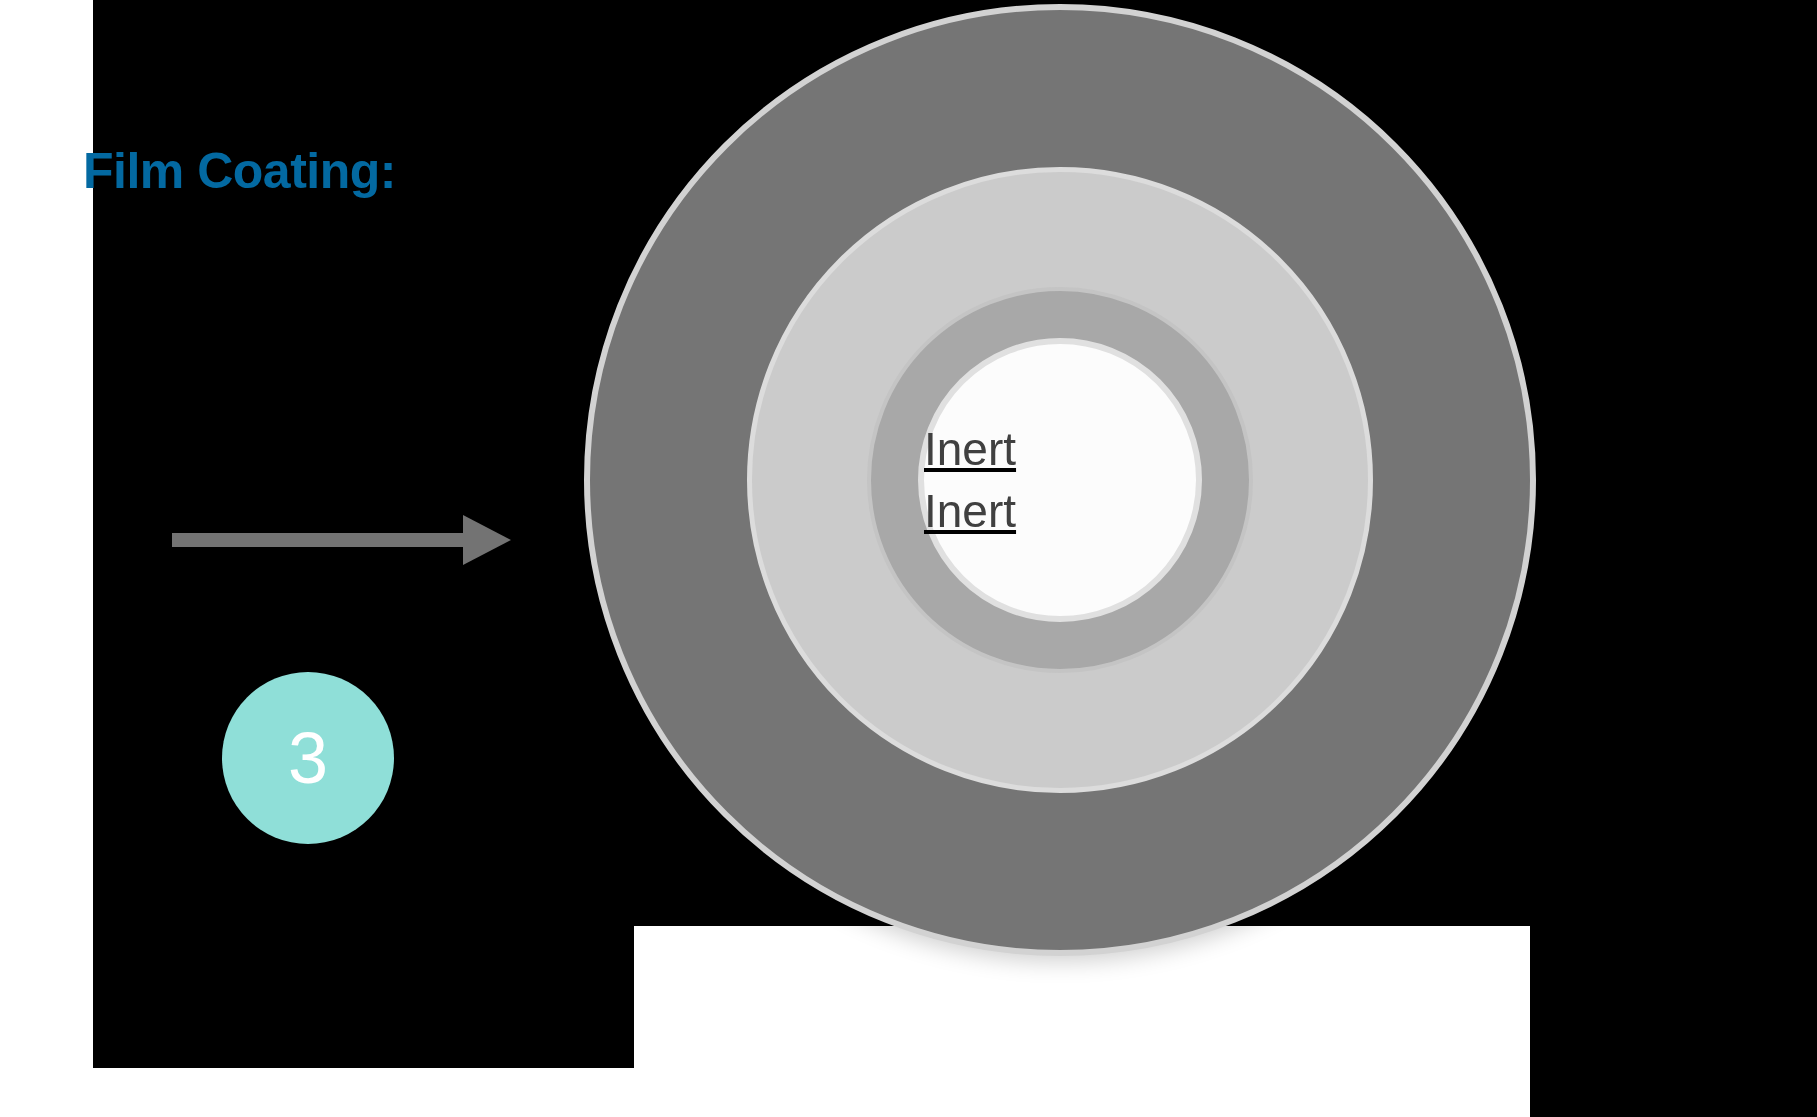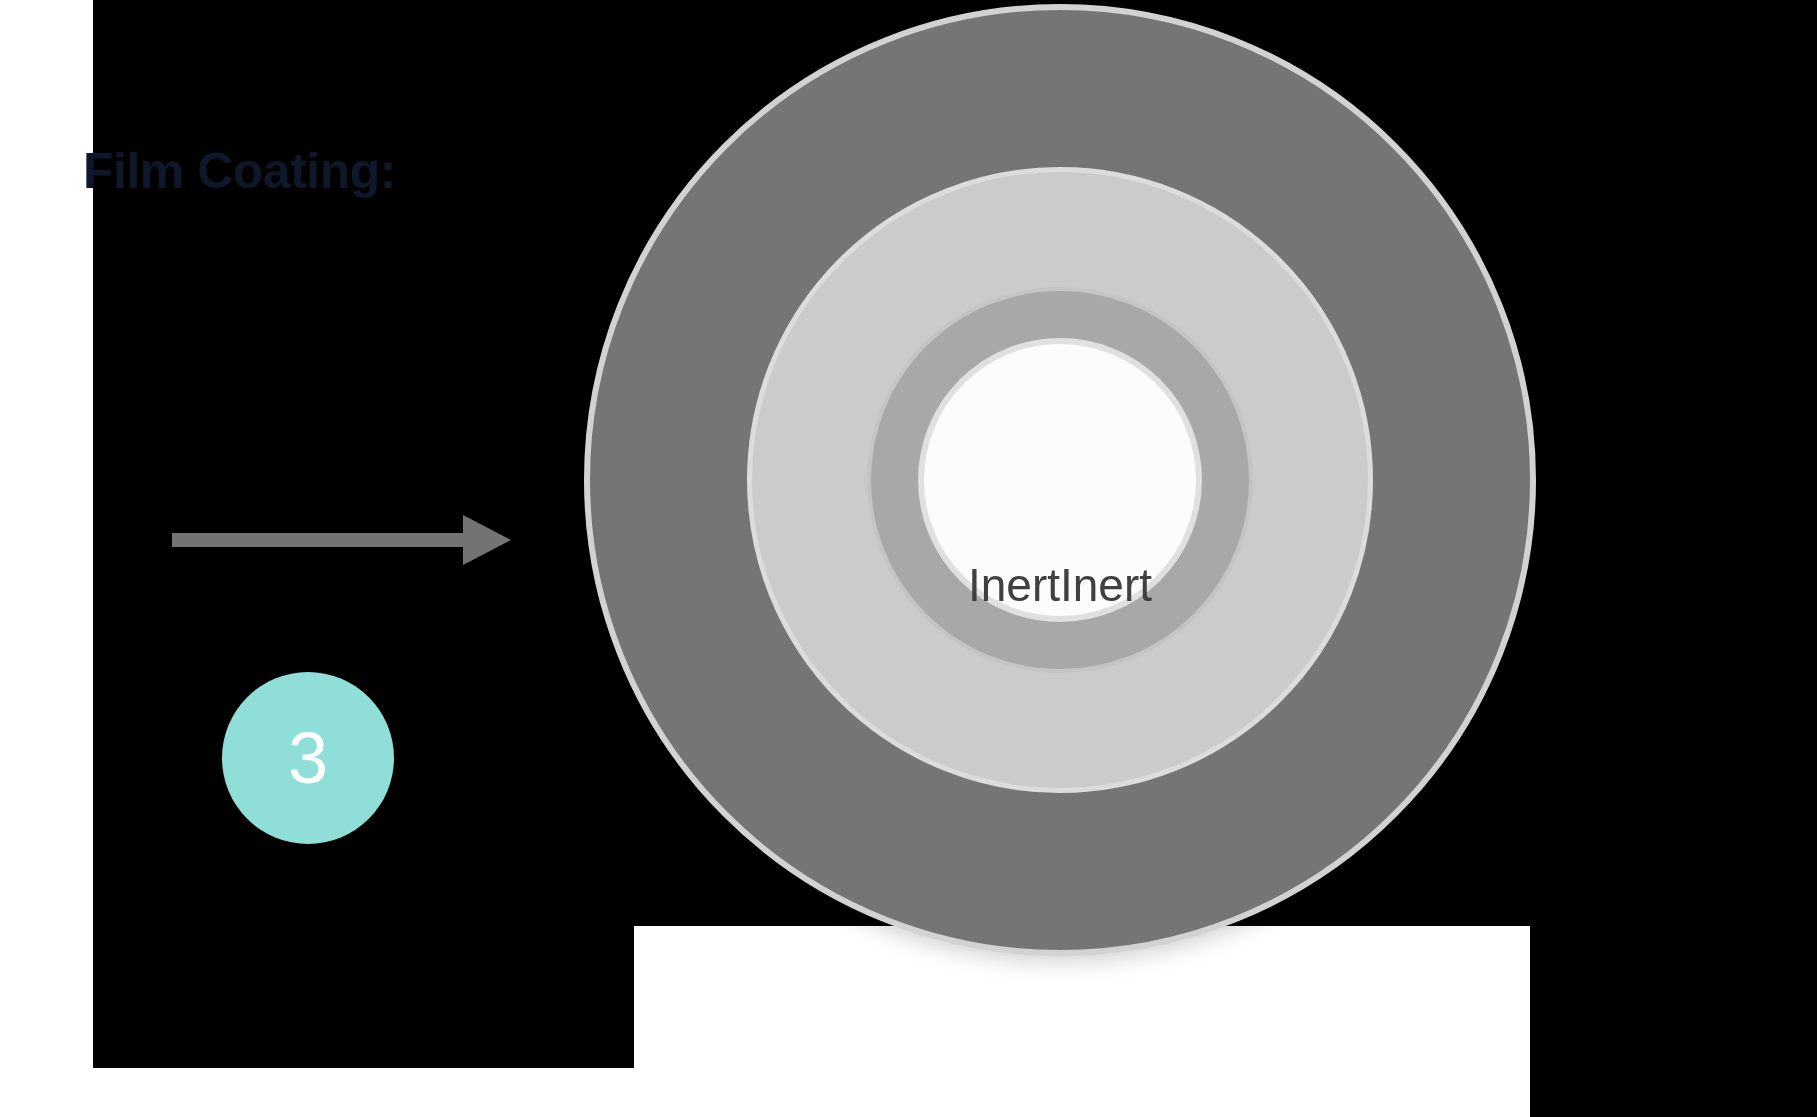--- a/index.html
+++ b/index.html
@@ -42,21 +42,21 @@
     background: #000000;
   }
 
   
   .title {
     position: absolute;
     left: 83px;
     top: 142px;
     font-size: 50px;
     font-weight: bold;
-    color: #0f172a;
+    color: #0369a1;
     letter-spacing: -0.5px;
     white-space: nowrap;
   }
 
   
   .arrow-wrap {
     position: absolute;
     left: 150px;
     top: 505px;
     width: 380px;
@@ -135,23 +135,24 @@
     height: 386px;
     background: #a8a8a8;
     border: 4px solid #c4c4c4;
   }
   .ring-core {
     width: 284px;
     height: 284px;
     background: #fcfcfc;
     border: 6px solid #e0e0e0;
     display: flex;
-    flex-direction: row;
-    align-items: flex-end;
+    flex-direction: column;
+    align-items: flex-start;
     justify-content: center;
+    text-decoration: underline;
   }
   .core-line {
     color: #404040;
     font-size: 46px;
     line-height: 1.35;
     text-align: center;
     white-space: nowrap;
   }
 </style>
 </head>

